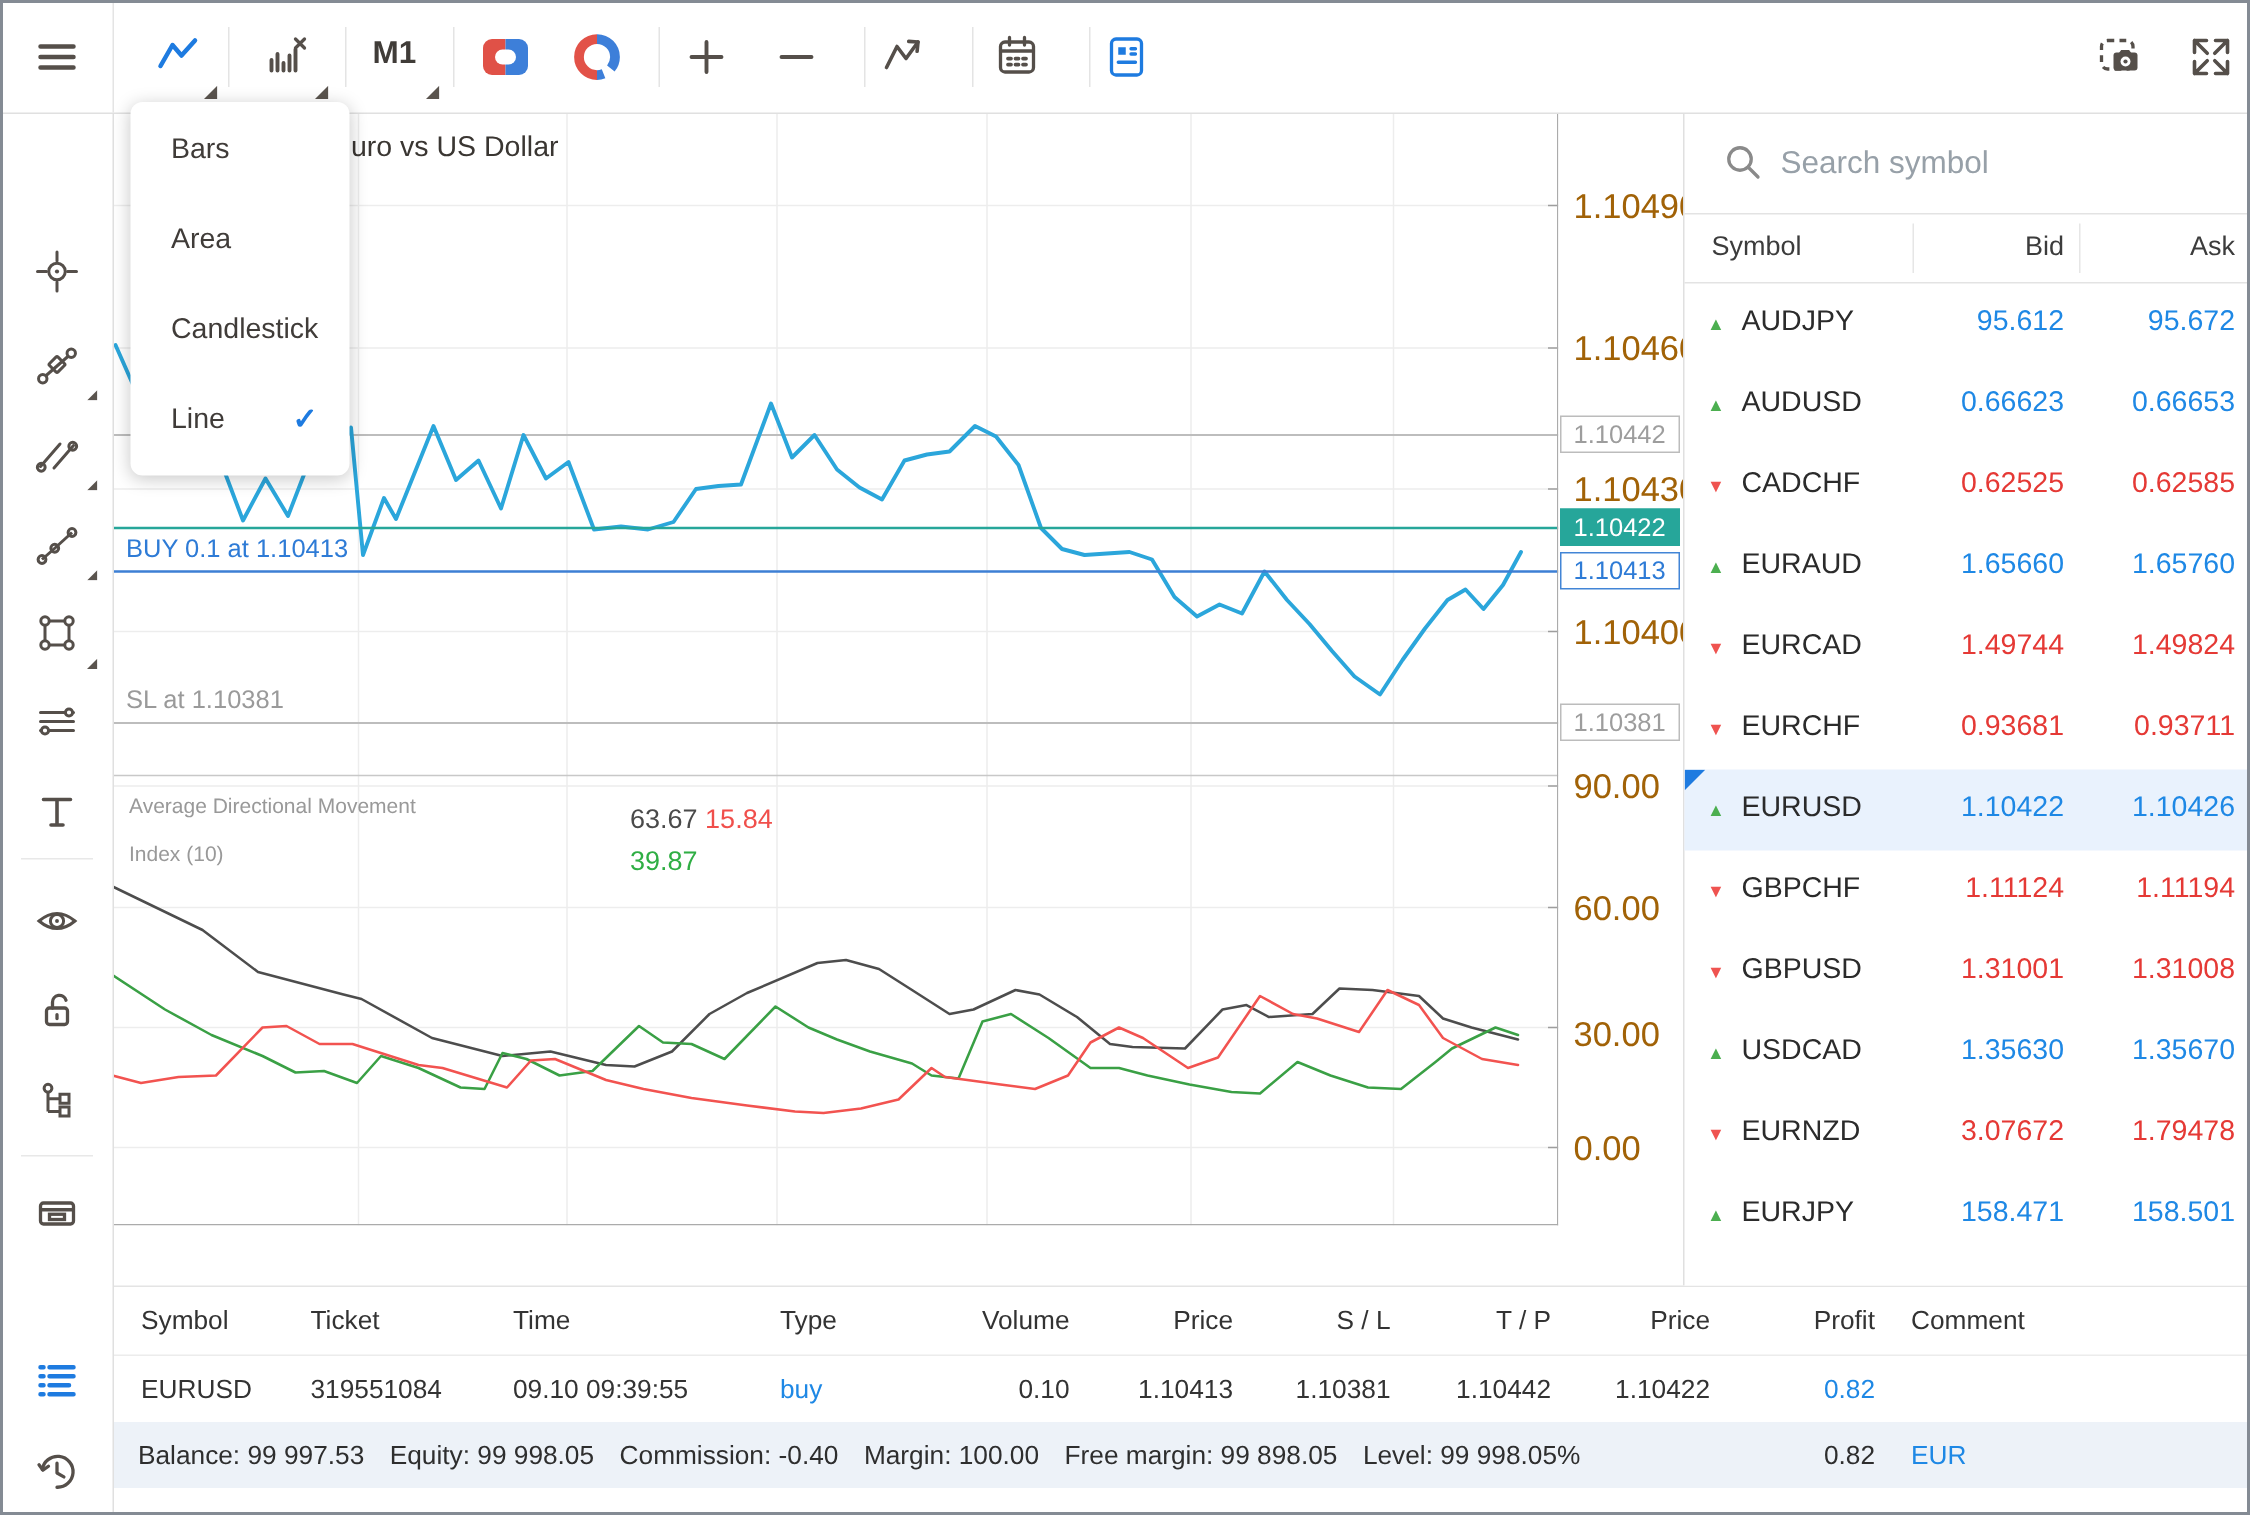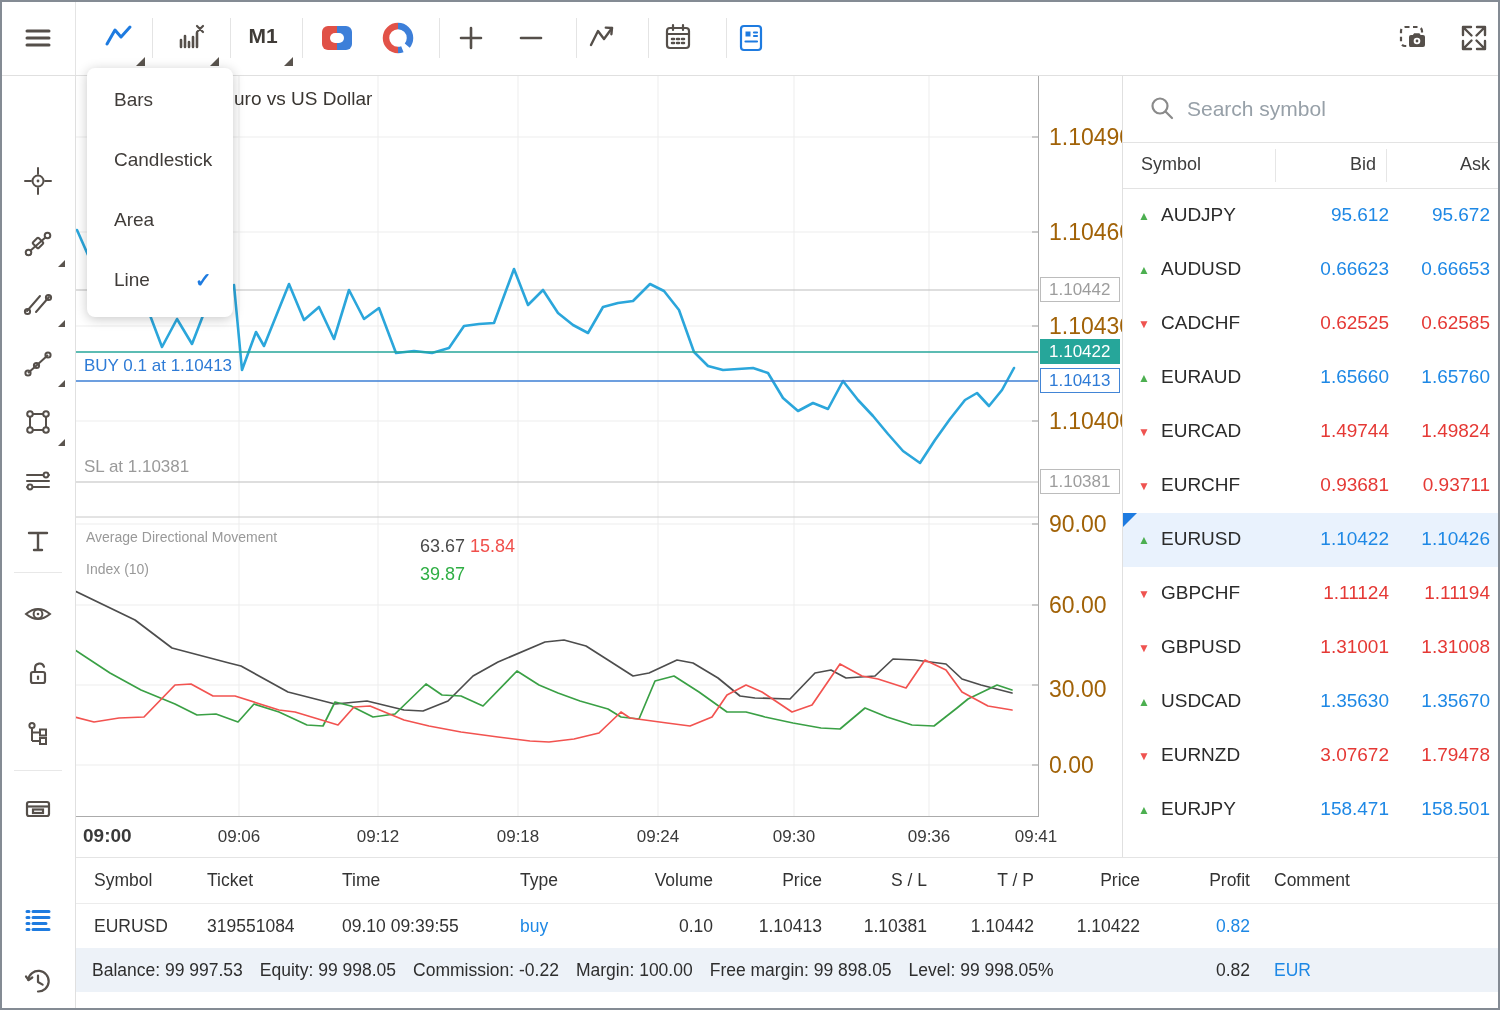--- a/index.html
+++ b/index.html
@@ -54,21 +54,21 @@
   .mwh-sym{position:absolute;left:18px;top:11px;}
   .mwh-bid{position:absolute;right:127px;top:11px;}
   .mwh-ask{position:absolute;right:13px;top:11px;}
   .mwh-sep{position:absolute;top:6px;width:1px;height:33px;background:#e6e6e6;}
   .mw-row{position:relative;height:54px;font-size:19px;cursor:pointer;}
   .mw-row.selected{background:#e9f2fd;}
   .mw-corner{position:absolute;left:0;top:0;width:14px;height:14px;background:#1e7be0;clip-path:polygon(0 0,100% 0,0 100%);}
   .mw-arrow{position:absolute;left:15px;top:50%;transform:translateY(-50%);font-size:12px;}
   .arr-up{color:#4caf50}.arr-down{color:#ef5350}
   .mw-sym{position:absolute;left:38px;top:15px;color:#2b2b2b;}
-  .mw-bid{position:absolute;right:114px;top:15px;}
+  .mw-bid{position:absolute;right:127px;top:15px;}
   .mw-ask{position:absolute;right:13px;top:15px;text-align:right;}
   .v-blue{color:#1e88e5}.v-red{color:#e53935}
   
   .bottom{position:absolute;left:73px;top:855px;width:1427px;height:153px;background:#fff;border-top:1px solid #e4e4e4;}
   .tt-head{position:relative;height:45px;border-bottom:1px solid #ececec;font-size:17.5px;color:#333;}
   .tt-row{position:relative;height:45px;font-size:17.5px;color:#333;cursor:pointer;}
   .tt-cell{position:absolute;top:12px;white-space:nowrap;}
   .summary{position:absolute;left:0;top:90px;width:100%;height:44px;background:#edf2f8;font-size:17.5px;color:#2e2e2e;line-height:44px;}
   .sum-items{position:absolute;left:17px;top:0;}
   .sum-items span{margin-right:17px;}
@@ -317,50 +317,40 @@
       <span class="v-dark">63.67</span>
       <span class="v-redtxt">15.84</span>
     </div>
     <div class="ind-vals iv2">
       <span class="v-greentxt">39.87</span>
     </div>
   </div>
 
   <div class="dropdown">
     <div class="dd-item"><span>Bars</span></div>
+    <div class="dd-item"><span>Area</span></div>
     <div class="dd-item"><span>Candlestick</span></div>
-    <div class="dd-item"><span>Area</span></div>
     <div class="dd-item"><span>Line</span><span class="dd-check">✓</span></div>
   </div>
 
   <div class="paxis">
     <div class="pa-plain" style="top:51px">1.10490</div>
     <div class="pa-plain" style="top:146px">1.10460</div>
     <div class="pa-plain" style="top:240px">1.10430</div>
     <div class="pa-plain" style="top:335px">1.10400</div>
     <div class="pa-box pa-gray" style="top:202px">1.10442</div>
     <div class="pa-box pa-teal" style="top:264px">1.10422</div>
     <div class="pa-box pa-blue" style="top:293px">1.10413</div>
     <div class="pa-box pa-gray" style="top:394px">1.10381</div>
     <div class="pa-plain" style="top:438px">90.00</div>
     <div class="pa-plain" style="top:519px">60.00</div>
     <div class="pa-plain" style="top:603px">30.00</div>
     <div class="pa-plain" style="top:679px">0.00</div>
   </div>
 
-  <div class="time-axis" id="time-axis">
-      <div class="tx first" style="left: 8px;">09:00</div>
-      <div class="tx" style="left: 164px;">09:06</div>
-      <div class="tx" style="left: 303px;">09:12</div>
-      <div class="tx" style="left: 443px;">09:18</div>
-      <div class="tx" style="left: 583px;">09:24</div>
-      <div class="tx" style="left: 719px;">09:30</div>
-      <div class="tx" style="left: 854px;">09:36</div>
-      <div class="tx" style="left: 961px;">09:41</div>
-    </div>
 
   <div class="mwatch">
     <div class="mw-search">
       <svg viewBox="0 0 26 26" width="26" height="26" fill="none" stroke="#8a8a8a" stroke-width="2.2" stroke-linecap="round">
           <circle cx="11" cy="11" r="7.5"></circle>
           <path d="M16.5 16.5 23 23"></path>
         </svg>
       <input class="mw-input" type="text" placeholder="Search symbol" style="">
     </div>
     <div class="mw-head">
@@ -468,19 +458,19 @@
         <span class="tt-cell v-blue" style="left: 445px;">buy</span>
         <span class="tt-cell" style="right: 789px;">0.10</span>
         <span class="tt-cell" style="right: 680px;">1.10413</span>
         <span class="tt-cell" style="right: 575px;">1.10381</span>
         <span class="tt-cell" style="right: 468px;">1.10442</span>
         <span class="tt-cell" style="right: 362px;">1.10422</span>
         <span class="tt-cell v-blue" style="right: 252px;">0.82</span>
         <span class="tt-cell" style="left: 1199px;"></span>
       </div>
     <div class="summary">
-      <div class="sum-items" id="sum-items"><span>Balance: 99 997.53</span><span>Equity: 99 998.05</span><span>Commission: -0.22</span><span>Margin: 100.00</span><span>Free margin: 99 898.05</span><span>Level: 99 998.05%</span></div>
+      <div class="sum-items" id="sum-items"><span>Balance: 99 997.53</span><span>Equity: 99 998.05</span><span>Commission: -0.40</span><span>Margin: 100.00</span><span>Free margin: 99 898.05</span><span>Level: 99 998.05%</span></div>
       <span class="sum-profit">0.82</span>
       <span class="sum-cur">EUR</span>
     </div>
   </div>
 
 </div>
 
 </body></html>

